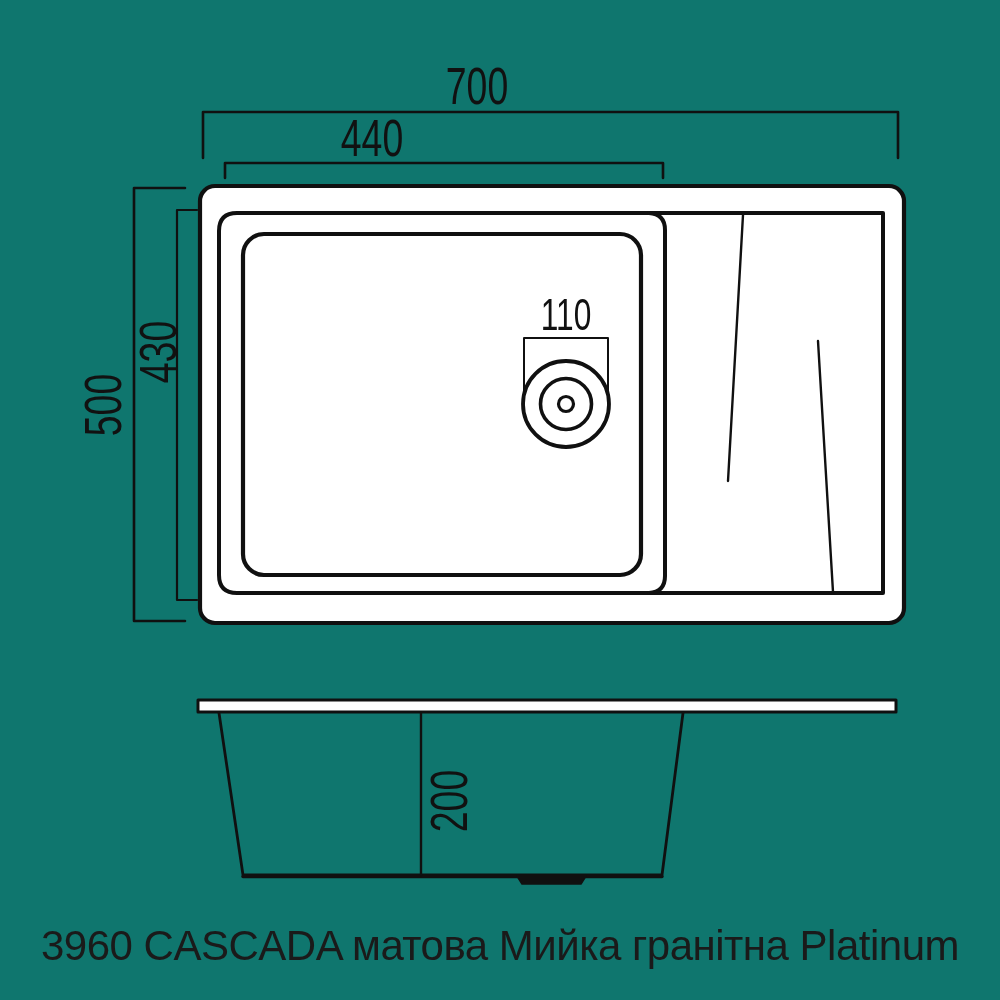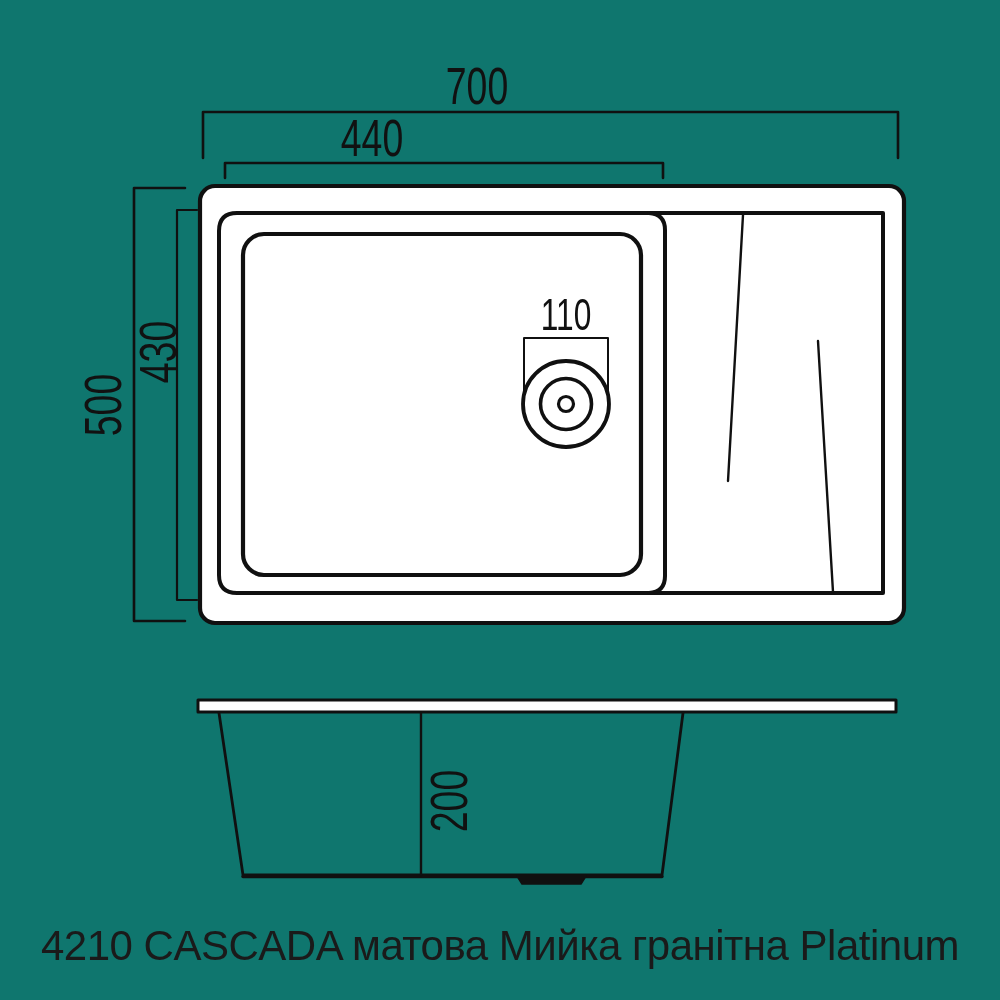--- a/index.html
+++ b/index.html
@@ -106,15 +106,15 @@
   <div class="dim-label" style="left:372px; top:138px;">440</div>
 
   <div class="dim-label rot" style="left:103px; top:405px;">500</div>
 
   <div class="dim-label rot" style="left:158px; top:352px;">430</div>
 
   <div class="dim-label small" style="left:566px; top:315px;">110</div>
 
   <div class="dim-label rot" style="left:449px; top:801px;">200</div>
 
-  <div class="caption">4210 CASCADA матова Мийка гранітна Platinum</div>
+  <div class="caption">3960 CASCADA матова Мийка гранітна Platinum</div>
 
 </div>
 
 </body></html>

